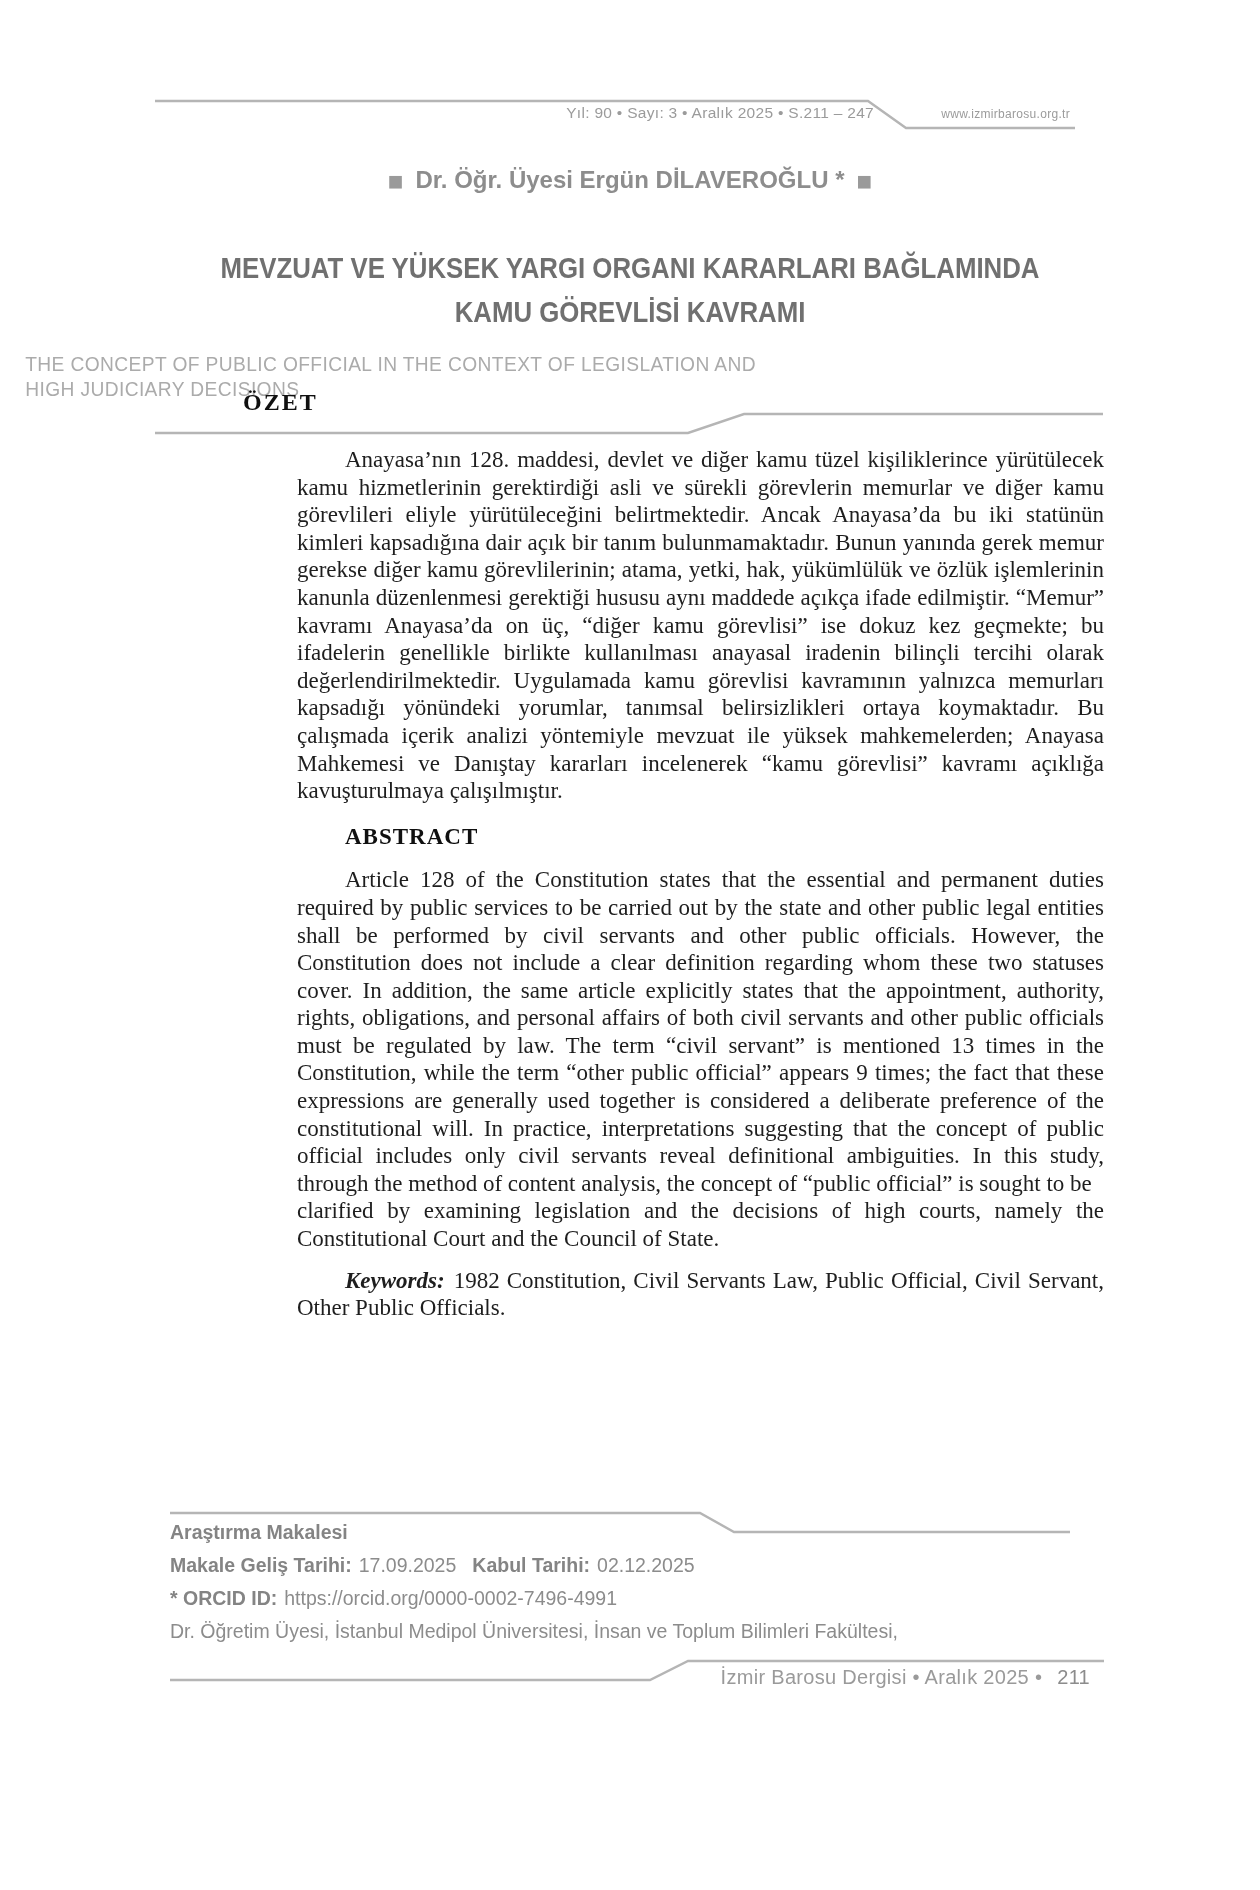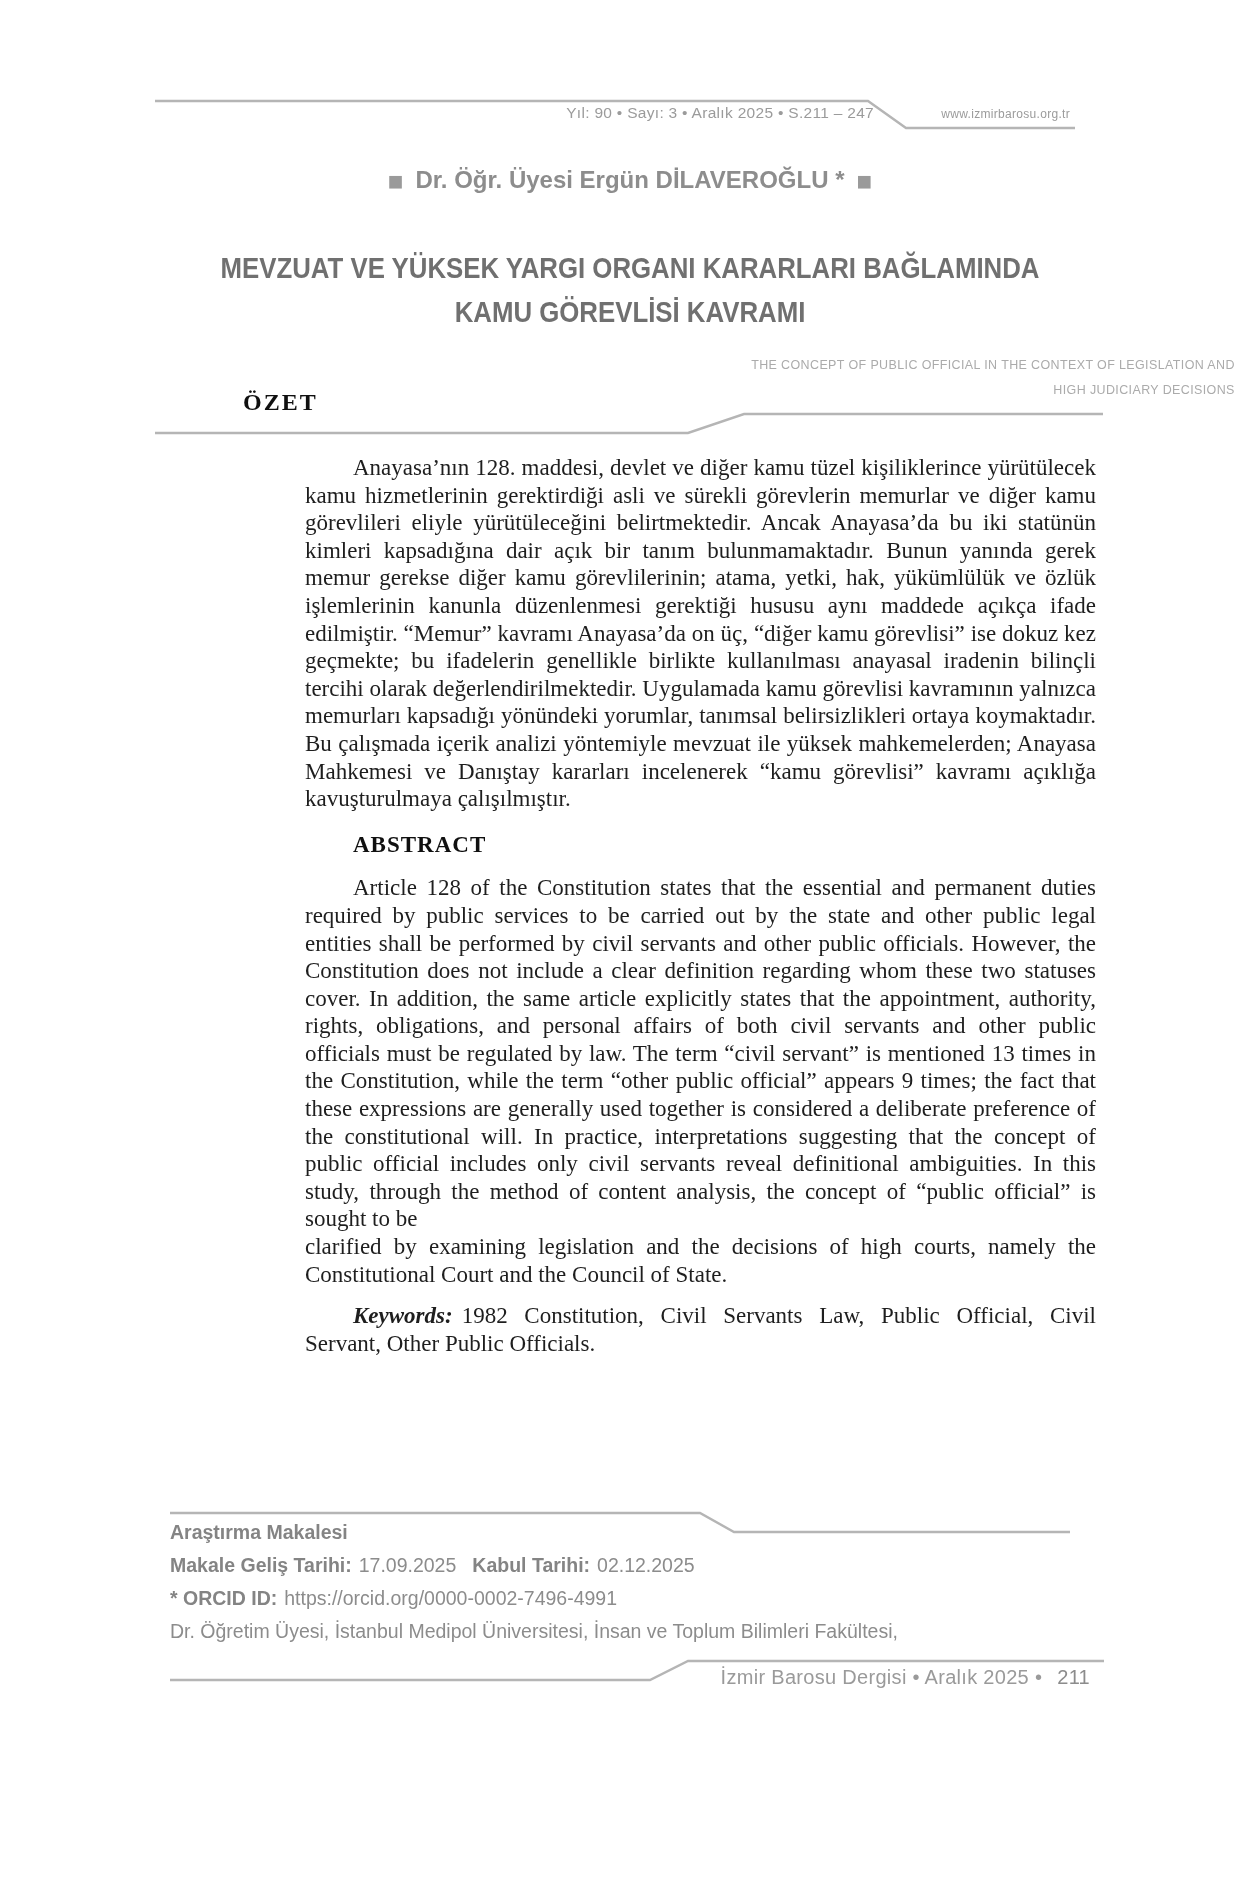--- a/index.html
+++ b/index.html
@@ -72,23 +72,23 @@
     font-weight: bold;
     font-size: 30px;
     line-height: 44px;
     color: #707070;
   }
   .title .title-line { transform: scaleX(0.86); transform-origin: 50% 50%; white-space: nowrap; }
   .subtitle {
     position: absolute;
     top: 352px; left: 0;
     width: 100%;
-    text-align: right;
-    font-family: "Liberation Sans", sans-serif;
-    font-size: 13px;
+    text-align: left;
+    font-family: "Liberation Sans", sans-serif;
+    font-size: 20px;
     line-height: 25px;
     color: #ababab;
     letter-spacing: 0.4px;
   }
   .subtitle div { transform: scaleX(0.96); transform-origin: 50% 50%; white-space: nowrap; }
   
   .ozet-heading {
     position: absolute;
     left: 243px; top: 389px;
     margin: 0;
@@ -101,21 +101,21 @@
   
   .body-col {
     position: absolute;
     left: 297px; top: 446px;
     width: 807px;
     font-family: "Liberation Serif", serif;
     font-size: 23px;
     line-height: 27.6px;
     color: #1e1e1e;
   }
-  .body-col p { margin: 8px; text-align: justify; }
+  .body-col p { margin: 0; text-align: justify; }
   .indent { text-indent: 48px; }
   .p-ozet     { margin-bottom: 18px !important; }
   .p-anahtar  { margin-bottom: 30px !important; }
   .abstract-heading {
     margin-bottom: 16px !important;
     text-indent: 48px;
     font-weight: bold;
     letter-spacing: 1px;
     color: #101010;
   }

